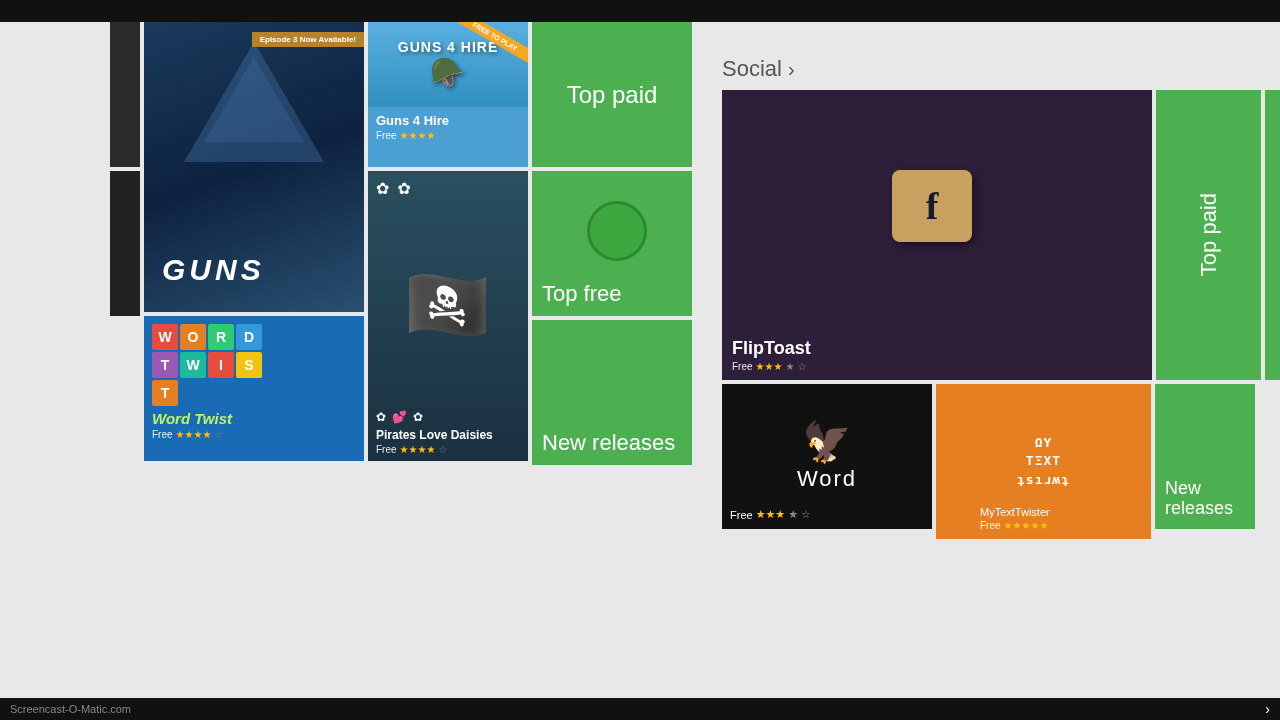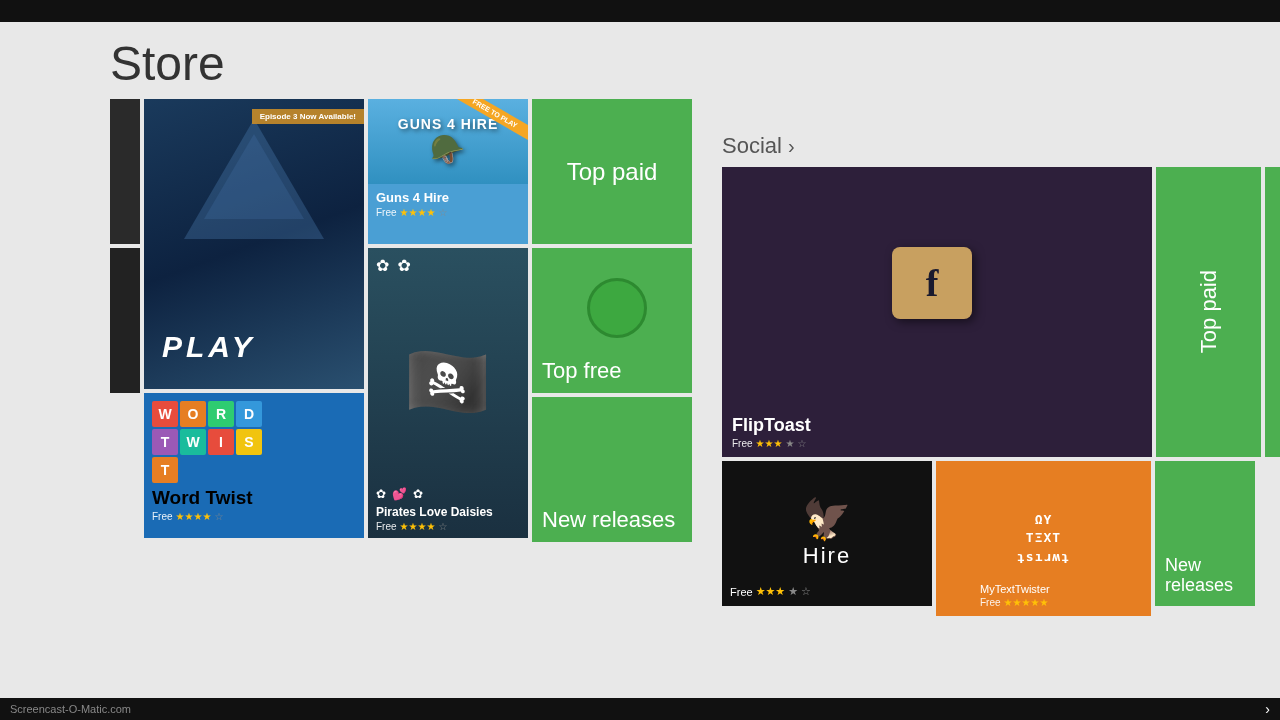--- a/index.html
+++ b/index.html
@@ -12,23 +12,20 @@
       position: relative;
     }
   </style>
 </head>
 <body>
 
 <div style="background:#111; height:22px; width:100%;"></div>
 
 <div style="position:absolute; top:22px; left:0; right:0; bottom:22px; background:#e8e8e8;">
 
-  <div style="padding: 14px 0 8px 110px;">
-    <span style="font-size:48px; font-weight:200; color:#333;">Store</span>
-  </div>
 
   <div style="display:flex; flex-direction:row; padding-left:0; margin-top:0;">
 
     <div style="padding-left:110px; display:flex; flex-direction:column; gap:0;">
       <div style="display:flex; flex-direction:row; gap:4px;">
 
         <div style="display:flex; flex-direction:column; gap:4px;">
 
           <div style="width:30px; height:145px; background:#2a2a2a; overflow:hidden;"></div>
 
@@ -36,41 +33,41 @@
         </div>
 
         <div style="display:flex; flex-direction:column; gap:4px;">
 
           <div style="width:220px; height:290px; background:linear-gradient(160deg,#1a3a5c,#0d2240,#2a5070); position:relative; overflow:hidden; cursor:pointer;">
 
             <div style="position:absolute; top:20px; left:50%; transform:translateX(-50%);">
               <div style="width:0; height:0; border-left:70px solid transparent; border-right:70px solid transparent; border-bottom:120px solid rgba(100,160,220,0.25);"></div>
               <div style="position:absolute; top:15px; left:50%; transform:translateX(-50%); width:0; height:0; border-left:50px solid transparent; border-right:50px solid transparent; border-bottom:85px solid rgba(80,130,190,0.2);"></div>
             </div>
-            <div style="position:absolute; bottom:25px; left:18px; font-size:30px; font-weight:700; color:#fff; letter-spacing:4px; font-style:italic;">PLAY</div>
+            <div style="position:absolute; bottom:25px; left:18px; font-size:30px; font-weight:700; color:#fff; letter-spacing:4px; font-style:italic;">GUNS</div>
             <div style="position:absolute; top:10px; left:0; right:0; display:flex; justify-content:flex-end; padding-left:10px;">
               <div style="background:rgba(200,140,40,0.9); color:#fff; font-size:8px; font-weight:700; padding:3px 8px;">Episode 3 Now Available!</div>
             </div>
           </div>
 
           <div style="display:flex; flex-direction:row; gap:4px;">
             <div style="width:220px; height:145px; background:#1a6bb5; position:relative; overflow:hidden; cursor:pointer; padding:8px;">
 
               <div style="display:flex; flex-wrap:wrap; gap:2px; margin-bottom:4px; width:120px;">
                 <div style="width:26px;height:26px;background:#e74c3c;display:flex;align-items:center;justify-content:center;font-weight:900;font-size:14px;color:#fff;border-radius:2px;">W</div>
                 <div style="width:26px;height:26px;background:#e67e22;display:flex;align-items:center;justify-content:center;font-weight:900;font-size:14px;color:#fff;border-radius:2px;">O</div>
                 <div style="width:26px;height:26px;background:#2ecc71;display:flex;align-items:center;justify-content:center;font-weight:900;font-size:14px;color:#fff;border-radius:2px;">R</div>
                 <div style="width:26px;height:26px;background:#3498db;display:flex;align-items:center;justify-content:center;font-weight:900;font-size:14px;color:#fff;border-radius:2px;">D</div>
                 <div style="width:26px;height:26px;background:#9b59b6;display:flex;align-items:center;justify-content:center;font-weight:900;font-size:14px;color:#fff;border-radius:2px;">T</div>
                 <div style="width:26px;height:26px;background:#1abc9c;display:flex;align-items:center;justify-content:center;font-weight:900;font-size:14px;color:#fff;border-radius:2px;">W</div>
                 <div style="width:26px;height:26px;background:#e74c3c;display:flex;align-items:center;justify-content:center;font-weight:900;font-size:14px;color:#fff;border-radius:2px;">I</div>
                 <div style="width:26px;height:26px;background:#f1c40f;display:flex;align-items:center;justify-content:center;font-weight:900;font-size:14px;color:#fff;border-radius:2px;">S</div>
                 <div style="width:26px;height:26px;background:#e67e22;display:flex;align-items:center;justify-content:center;font-weight:900;font-size:14px;color:#fff;border-radius:2px;">T</div>
               </div>
-              <div style="color:#000000; font-size:19px; font-weight:600;">Word Twist</div>
+              <div style="color:#bef264; font-size:15px; font-weight:600;font-style:italic;">Word Twist</div>
               <div style="color:rgba(255,255,255,0.9); font-size:10px; display:flex; align-items:center; gap:3px; margin-top:2px;">
                 <span>Free</span>
                 <span style="color:#ffc107;">★★★★</span>
                 <span style="color:#888;">☆</span>
               </div>
             </div>
           </div>
         </div>
 
         <div style="display:flex; flex-direction:column; gap:4px;">
@@ -180,21 +177,21 @@
         </div>
 
       </div>
 
       <div style="display:flex; flex-direction:row; gap:4px; margin-top:4px;">
 
         <div style="width:210px; height:145px; background:#111; position:relative; cursor:pointer; display:flex; flex-direction:column; align-items:center; justify-content:center;">
           <div style="display:flex; flex-direction:column; align-items:center;">
 
             <div style="font-size:40px; color:#fff; line-height:1;">🦅</div>
-            <div style="font-size:22px; color:#fff; font-weight:200; letter-spacing:2px; margin-top:4px;">Hire</div>
+            <div style="font-size:22px; color:#fff; font-weight:200; letter-spacing:2px; margin-top:4px;">Word</div>
           </div>
           <div style="position:absolute; bottom:8px; left:8px;">
             <div style="color:#fff; font-size:11px; display:flex; align-items:center; gap:3px;">
               <span>Free</span>
               <span style="color:#ffc107;">★★★</span>
               <span style="color:#888;">★</span>
               <span style="color:#888;">☆</span>
             </div>
           </div>
         </div>

